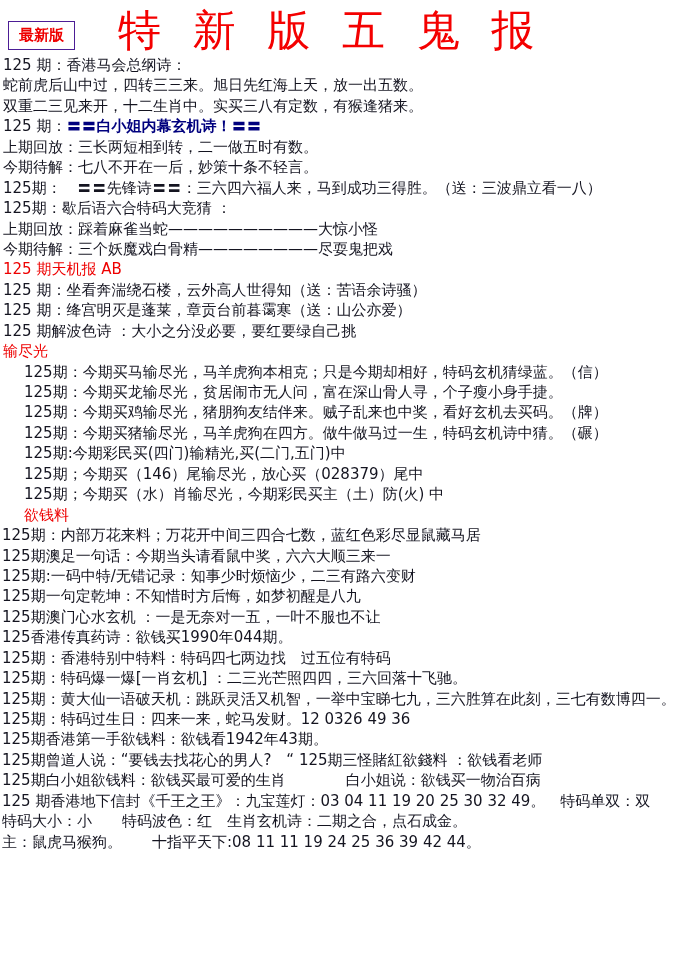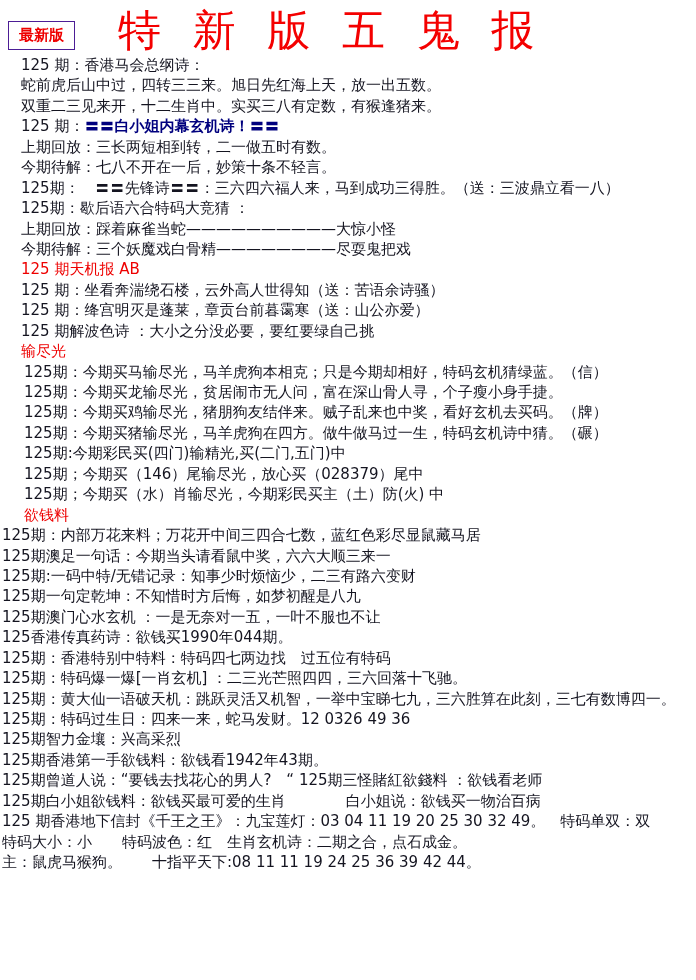--- a/index.html
+++ b/index.html
@@ -5,21 +5,21 @@
   html,body{margin:0;padding:0;}
   body{background:#ffffff;font-family:"DejaVu Sans",sans-serif;}
   .page{position:relative;width:696px;height:980px;background:#ffffff;overflow:hidden;}
   .badge{position:absolute;left:8px;top:21px;border:1px solid #4c1d95;color:#ee0000;
          font-size:15px;font-weight:bold;padding:4px 10px;background:#ffffff;}
   .title{position:absolute;left:118px;top:2px;color:#f40000;
          font-family:"DejaVu Serif",serif;font-size:43px;letter-spacing:9px;white-space:nowrap;}
   .doc{position:absolute;left:0;top:55px;width:696px;}
   .ln{height:20.45px;line-height:20.45px;font-size:15px;color:#141420;white-space:nowrap;overflow:hidden;}
   .ind0{padding-left:2px;}
-  .ind1{padding-left:21px;}
+  .ind1{padding-left:3px;}
   .ind2{padding-left:24px;}
   .red{color:#ee0000;}
   .navy{color:#00007e;font-weight:bold;}
 </style>
 </head>
 <body>
 
 <div class="page">
   <div class="badge">最新版</div>
   <div class="title">特 新 版 五 鬼 报</div>
@@ -51,21 +51,20 @@
     <div class="ln ind0">125期：内部万花来料；万花开中间三四合七数，蓝红色彩尽显鼠藏马居</div>
     <div class="ln ind0">125期澳足一句话：今期当头请看鼠中奖，六六大顺三来一</div>
     <div class="ln ind0">125期:一码中特/无错记录：知事少时烦恼少，二三有路六变财</div>
     <div class="ln ind0">125期一句定乾坤：不知惜时方后悔，如梦初醒是八九</div>
     <div class="ln ind0">125期澳门心水玄机 ：一是无奈对一五，一叶不服也不让</div>
     <div class="ln ind0">125香港传真药诗：欲钱买1990年044期。</div>
     <div class="ln ind0">125期：香港特别中特料：特码四七两边找　过五位有特码</div>
     <div class="ln ind0">125期：特码爆一爆[一肖玄机] ：二三光芒照四四，三六回落十飞驰。</div>
     <div class="ln ind0">125期：黄大仙一语破天机：跳跃灵活又机智，一举中宝睇七九，三六胜算在此刻，三七有数博四一。</div>
     <div class="ln ind0">125期：特码过生日：四来一来，蛇马发财。12 0326 49 36</div>
-    <div class="ln ind0">125期智力金壤：兴高采烈</div>
     <div class="ln ind0">125期香港第一手欲钱料：欲钱看1942年43期。</div>
     <div class="ln ind0">125期曾道人说：“要钱去找花心的男人?　“ 125期三怪賭紅欲錢料 ：欲钱看老师</div>
     <div class="ln ind0">125期白小姐欲钱料：欲钱买最可爱的生肖　　　　白小姐说：欲钱买一物治百病</div>
     <div class="ln ind0">125 期香港地下信封《千王之王》：九宝莲灯：03 04 11 19 20 25 30 32 49。　特码单双：双</div>
     <div class="ln ind0">特码大小：小　　特码波色：红　生肖玄机诗：二期之合，点石成金。</div>
     <div class="ln ind0">主：鼠虎马猴狗。　　十指平天下:08 11 11 19 24 25 36 39 42 44。</div>
   </div>
 </div>
 
 </body></html>

